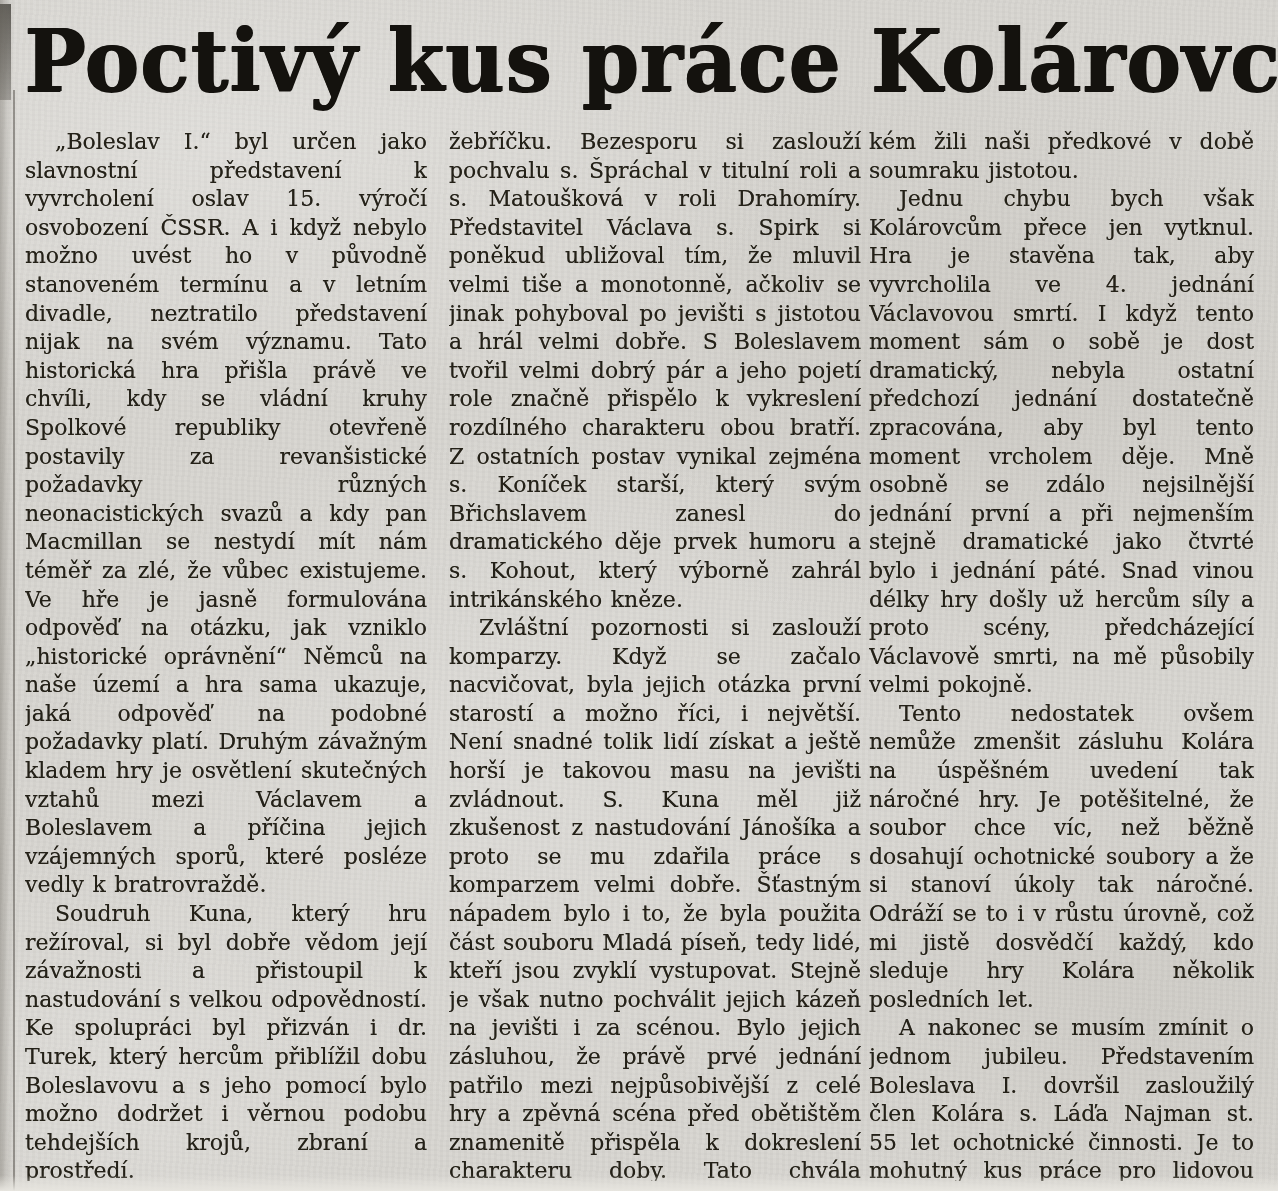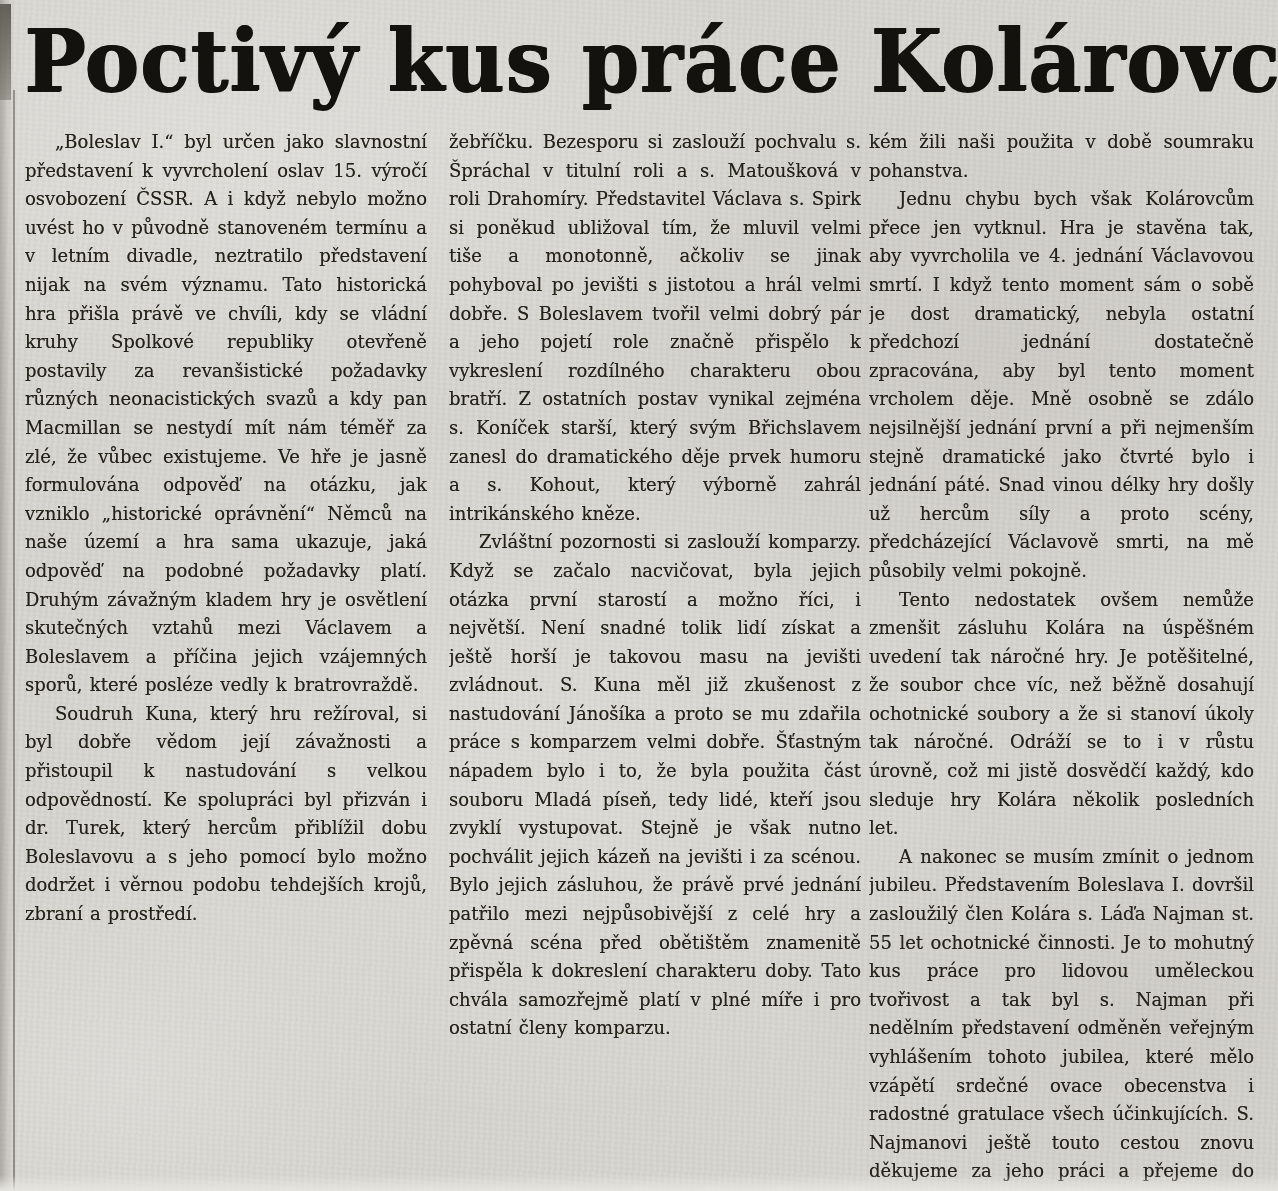--- a/index.html
+++ b/index.html
@@ -31,21 +31,21 @@
   .columns{
     position:absolute;top:128px;left:25px;bottom:10px;
     display:flex;
   }
   .col{overflow:hidden;}
   .col-1{width:402px;margin-right:22px;}
   .col-2{width:412px;margin-right:8px;}
   .col-3{width:385px;}
   p.para{
     margin:0;
-    font-size:18px;line-height:28.6px;
+    font-size:22px;line-height:28.6px;
     text-align:justify;
     word-spacing:1.5px;
     color:#242118;
     text-shadow:0 0 0.5px rgba(36,33,24,0.55);
   }
   p.indent{text-indent:30px;}
   
   .edge-left{
     position:absolute;left:0;top:0;width:15px;height:100%;
     background:linear-gradient(to right, rgba(118,114,106,0.45), rgba(160,156,148,0.20) 55%, rgba(160,156,148,0) 100%);
@@ -86,21 +86,21 @@
 
     </div>
 
     <div class="col col-2">
       <p class="para">žebříčku. Bezesporu si zaslouží pochvalu s. Špráchal v titulní roli a s. Matoušková v roli Drahomíry. Představitel Václava s. Spirk si poněkud ubližoval tím, že mluvil velmi tiše a monotonně, ačkoliv se jinak pohyboval po jevišti s jistotou a hrál velmi dobře. S Boleslavem tvořil velmi dobrý pár a jeho pojetí role značně přispělo k vykreslení rozdílného charakteru obou bratří. Z ostatních postav vynikal zejména s. Koníček starší, který svým Břichslavem zanesl do dramatického děje prvek humoru a s. Kohout, který výborně zahrál intrikánského kněze.</p>
       <p class="para indent">Zvláštní pozornosti si zaslouží komparzy. Když se začalo nacvičovat, byla jejich otázka první starostí a možno říci, i největší. Není snadné tolik lidí získat a ještě horší je takovou masu na jevišti zvládnout. S. Kuna měl již zkušenost z nastudování Jánošíka a proto se mu zdařila práce s komparzem velmi dobře. Šťastným nápadem bylo i to, že byla použita část souboru Mladá píseň, tedy lidé, kteří jsou zvyklí vystupovat. Stejně je však nutno pochválit jejich kázeň na jevišti i za scénou. Bylo jejich zásluhou, že právě prvé jednání patřilo mezi nejpůsobivější z celé hry a zpěvná scéna před obětištěm znamenitě přispěla k dokreslení charakteru doby. Tato chvála samozřejmě platí v plné míře i pro ostatní členy komparzu.</p>
 
     </div>
 
     <div class="col col-3">
-      <p class="para">kém žili naši použita v době soumraku pohanstva.</p>
+      <p class="para">kém žili naši předkové v době soumraku jistotou.</p>
       <p class="para indent">Jednu chybu bych však Kolárovcům přece jen vytknul. Hra je stavěna tak, aby vyvrcholila ve 4. jednání Václavovou smrtí. I když tento moment sám o sobě je dost dramatický, nebyla ostatní předchozí jednání dostatečně zpracována, aby byl tento moment vrcholem děje. Mně osobně se zdálo nejsilnější jednání první a při nejmenším stejně dramatické jako čtvrté bylo i jednání páté. Snad vinou délky hry došly už hercům síly a proto scény, předcházející Václavově smrti, na mě působily velmi pokojně.</p>
       <p class="para indent">Tento nedostatek ovšem nemůže zmenšit zásluhu Kolára na úspěšném uvedení tak náročné hry. Je potěšitelné, že soubor chce víc, než běžně dosahují ochotnické soubory a že si stanoví úkoly tak náročné. Odráží se to i v růstu úrovně, což mi jistě dosvědčí každý, kdo sleduje hry Kolára několik posledních let.</p>
       <p class="para indent">A nakonec se musím zmínit o jednom jubileu. Představením Boleslava I. dovršil zasloužilý člen Kolára s. Láďa Najman st. 55 let ochotnické činnosti. Je to mohutný kus práce pro lidovou uměleckou tvořivost a tak byl s. Najman při nedělním představení odměněn veřejným vyhlášením tohoto jubilea, které mělo vzápětí srdečné ovace obecenstva i radostné gratulace všech účinkujících. S. Najmanovi ještě touto cestou znovu děkujeme za jeho práci a přejeme do dalších let ještě mnoho úspěchů.</p>
 
     </div>
 
   </div>
 
   <div class="edge-bottom"></div>
 </div>

